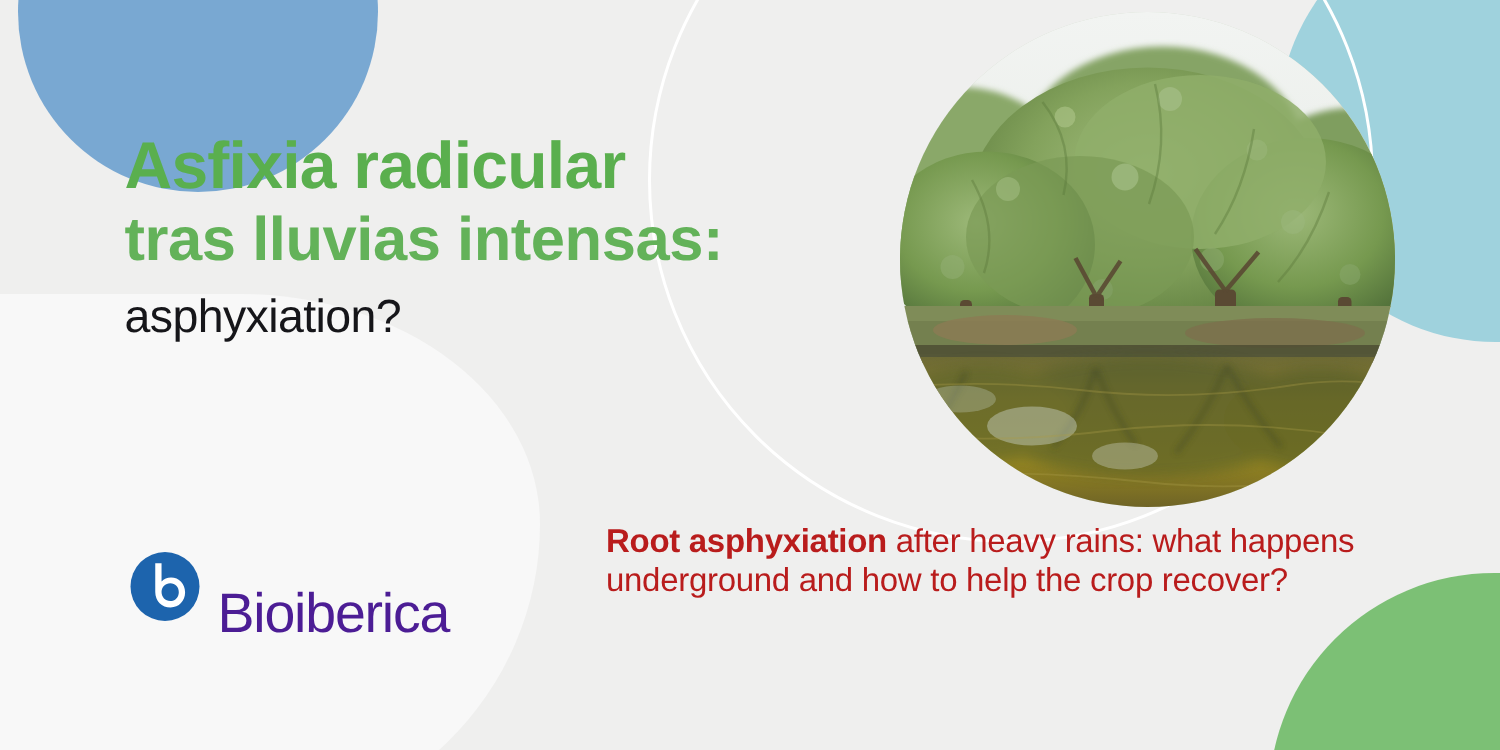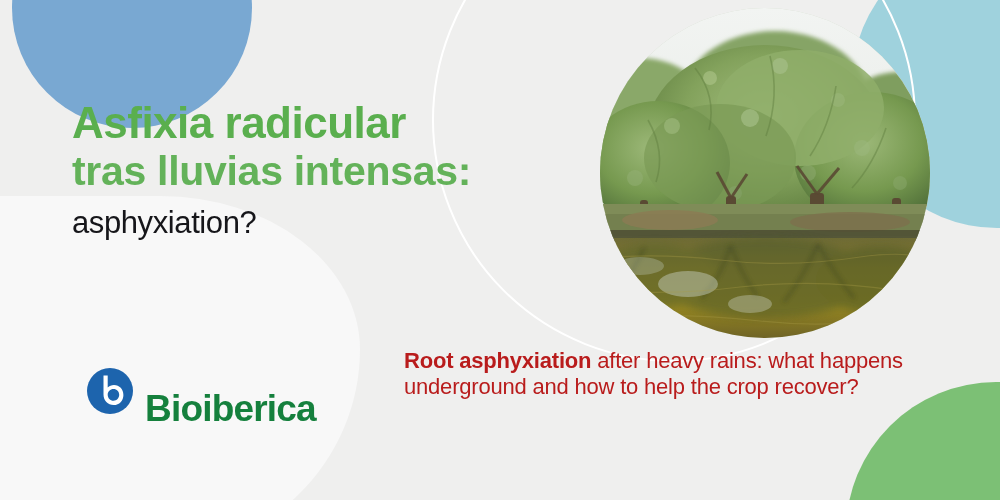--- a/index.html
+++ b/index.html
@@ -65,23 +65,22 @@
     width:330px;height:330px;
     border-radius:50%;
     overflow:hidden;
     background:#cfd8c8;
   }
   #photo-circle svg{display:block;width:330px;height:330px;}
 
   
   #headline{
     position:absolute;
-    left:72px;top:88px;
+    left:83px;top:88px;
     width:520px;
-    margin-top:12px;
   }
   #title-line-1{
     font-size:44px;
     font-weight:bold;
     color:#5aaf4e;
     letter-spacing:-0.5px;
     line-height:1.06;
     white-space:nowrap;
   }
   #title-line-2{
@@ -107,22 +106,22 @@
   #logo{
     position:absolute;
     left:86px;top:354px;
     display:flex;
     align-items:center;
     gap:11px;
   }
   #logo-mark{width:48px;height:48px;display:block;}
   #logo-word{
     font-size:37px;
-    font-weight:bold;
-    color:#15803d;
+    font-weight:normal;
+    color:#4c1d95;
     letter-spacing:-0.8px;
     line-height:1;
     margin-top:36px;
   }
 
   
   #caption-en{
     position:absolute;
     right:76px;top:348px;
     width:520px;

